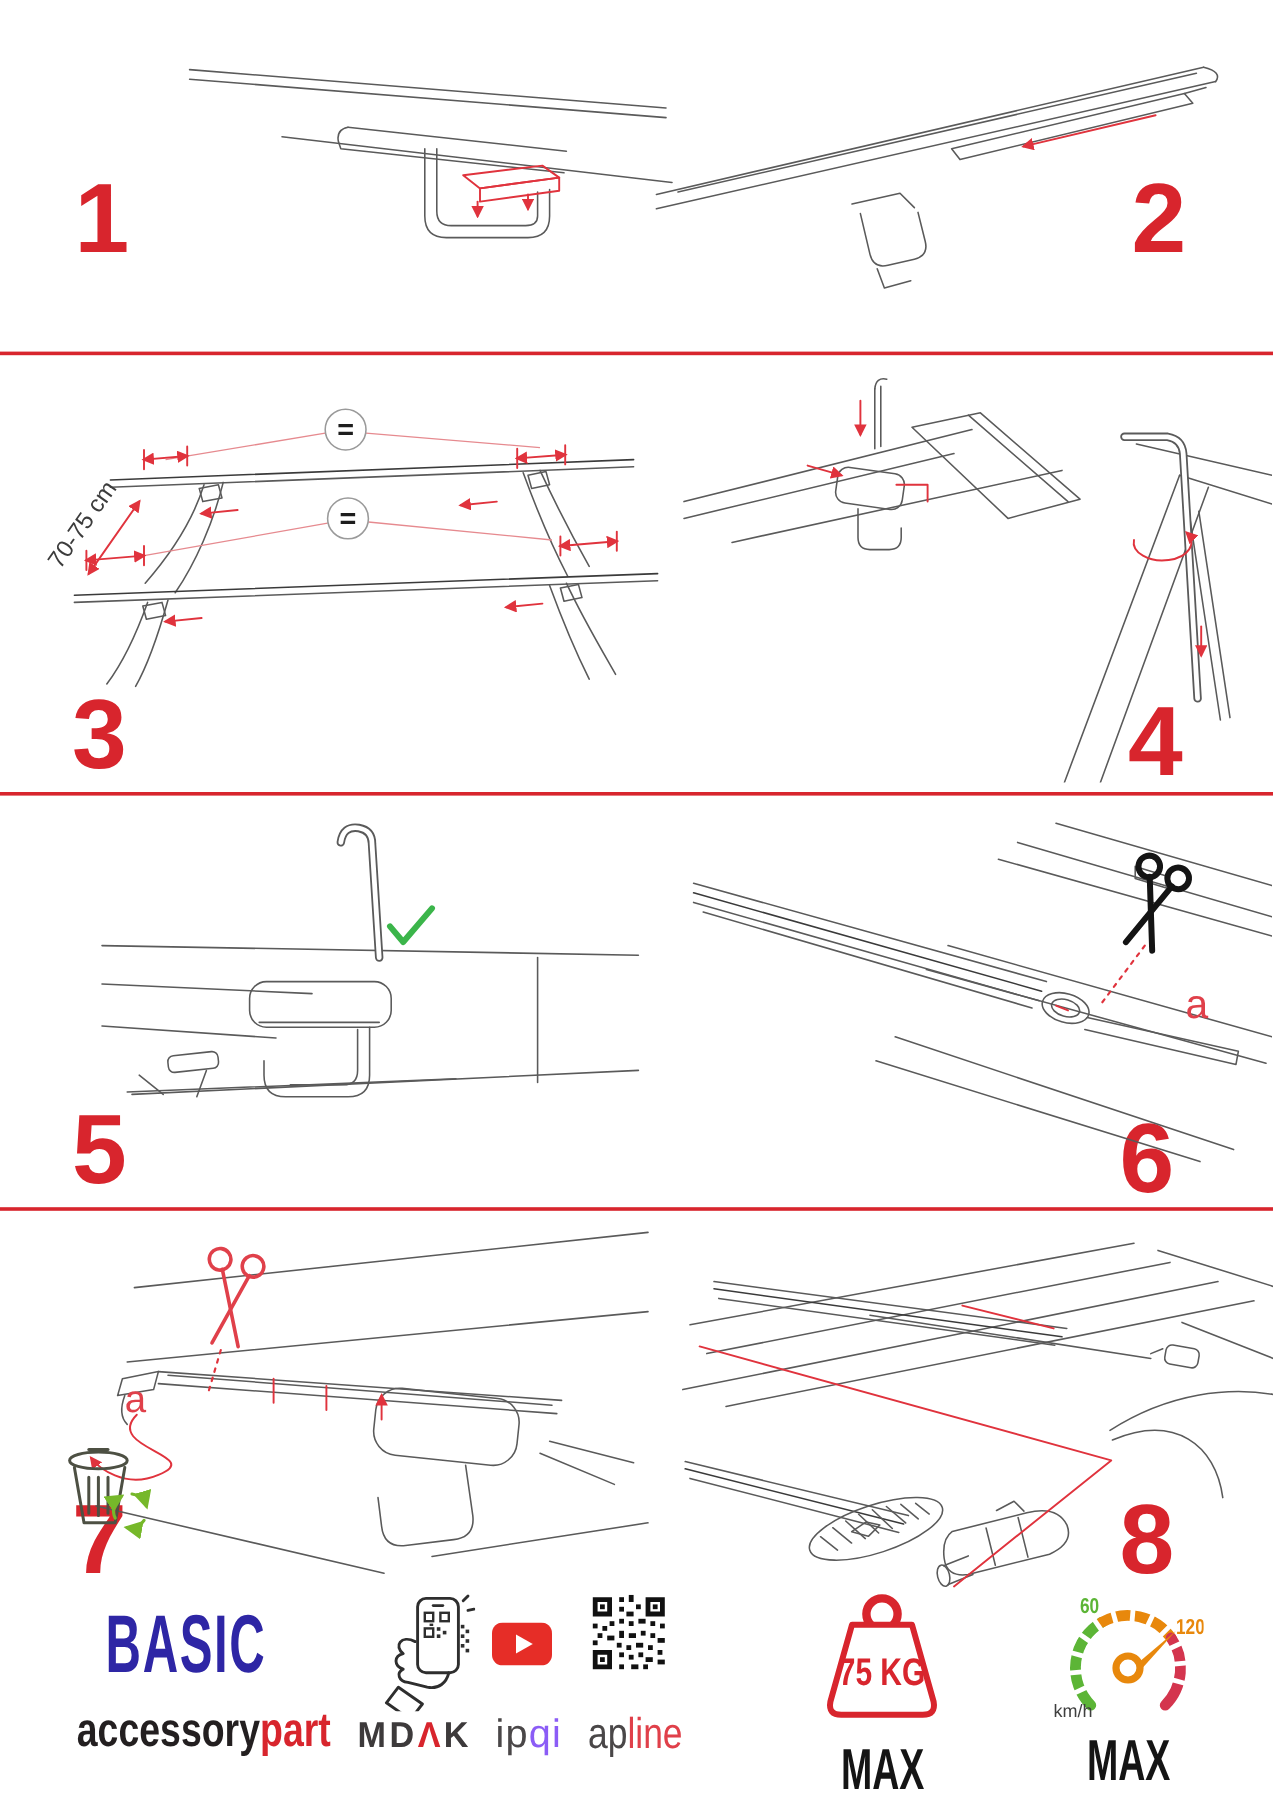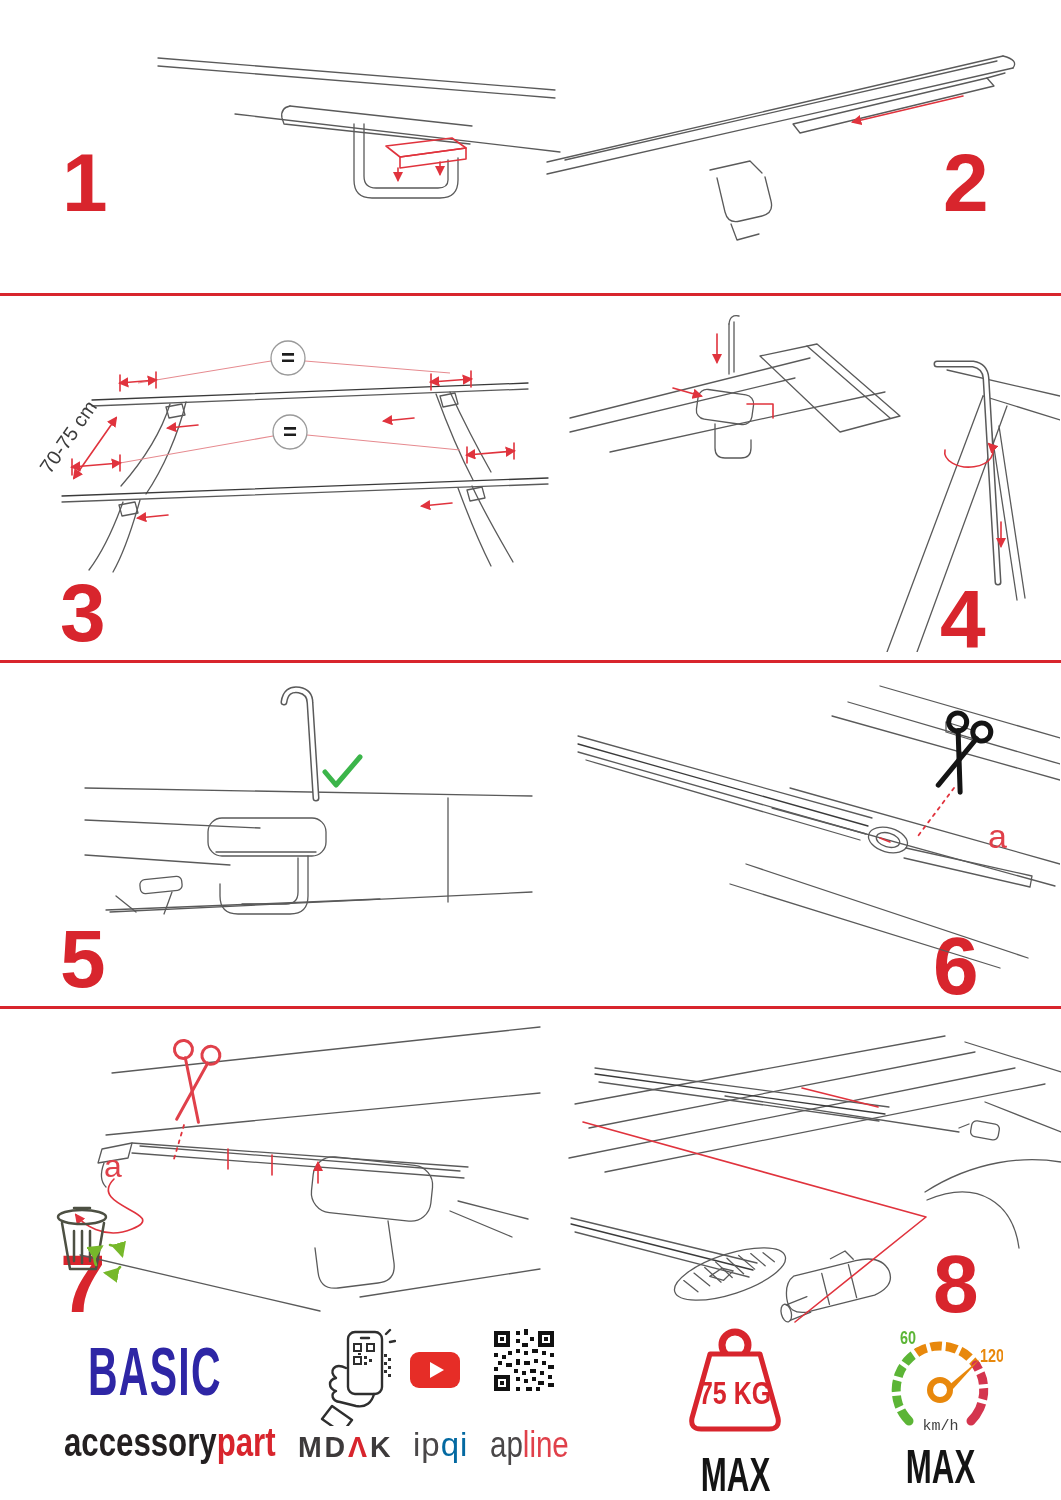--- a/index.html
+++ b/index.html
@@ -24,27 +24,27 @@
   
   .basic{position:absolute;left:88px;top:1332px;font-size:62px;font-weight:bold;
          letter-spacing:2px;color:#2e26a5;transform:scale(0.66,1.1);transform-origin:left top;}
   .wordmark{position:absolute;left:64px;top:1420px;font-size:40px;font-weight:bold;
          transform:scale(0.78,1);transform-origin:left top;white-space:nowrap;}
   .wordmark .w-dark{color:#231f20;} .wordmark .w-red{color:var(--red);}
   .mdak{position:absolute;left:298px;top:1430px;font-size:30px;font-weight:bold;letter-spacing:3px;
         color:#3d3a3b;transform:scale(0.95,1);transform-origin:left top;}
   .mdak .caret{color:var(--red);}
   .ipqi{position:absolute;left:413px;top:1426px;font-size:33px;color:#4a4748;letter-spacing:1px;}
-  .ipqi .q-red{color:#0369a1;text-align:right;}
+  .ipqi .q-red{color:#8b5cf6;text-align:right;}
   .apline{position:absolute;left:490px;top:1424px;font-size:36px;color:#4a4748;
         transform:scale(0.82,1);transform-origin:left top;}
   .apline .a-red{color:#e0404a;}
   .maxlabel{position:absolute;font-size:46px;font-weight:bold;color:#141414;
         transform:scale(0.68,1.05);transform-origin:center top;text-align:center;}
-  .kmh{position:absolute;font-size:15px;color:#3f3f3f;text-align:center;font-family:Liberation Mono, monospace;}
+  .kmh{position:absolute;font-size:15px;color:#3f3f3f;text-align:left;}
 </style>
 </head>
 <body>
 
 <div id="poster">
 
   <svg width="0" height="0" style="position:absolute">
     <defs>
       <marker id="ar" viewBox="0 0 10 10" refX="8" refY="5" markerWidth="6.5" markerHeight="6.5" orient="auto-start-reverse">
         <path d="M0,0 L10,5 L0,10 z" fill="#e0333d"></path>

